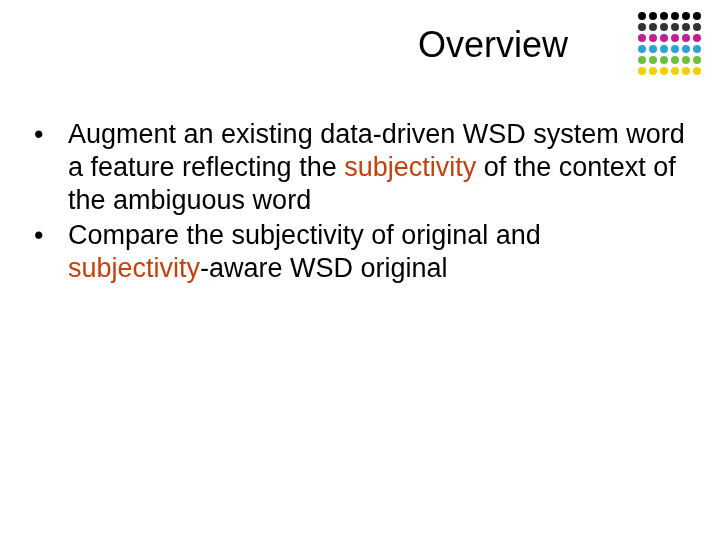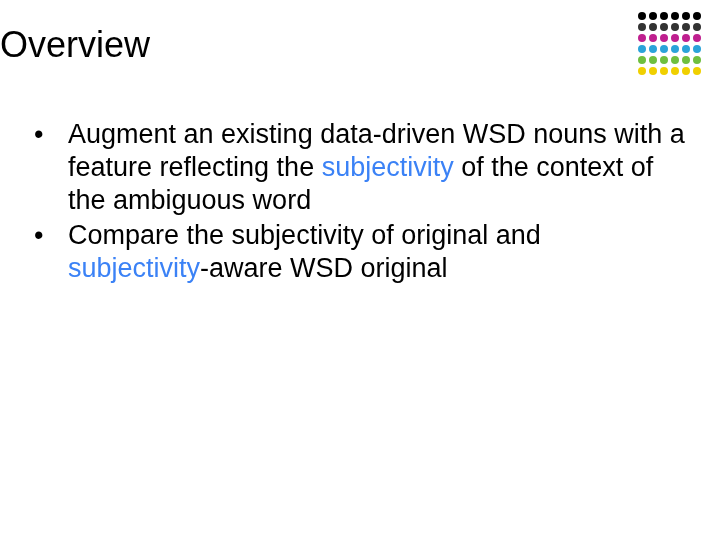--- a/index.html
+++ b/index.html
@@ -16,21 +16,21 @@
     position: relative;
     width: 720px;
     height: 540px;
     box-sizing: border-box;
   }
   .title {
     position: absolute;
     top: 24px;
     left: 0;
     width: 568px;
-    text-align: left;
+    text-align: right;
     font-size: 36px;
     font-weight: normal;
   }
   .dot-grid {
     position: absolute;
     top: 10px;
     right: 18px;
   }
   .dot-grid .row {
     line-height: 0;
@@ -63,21 +63,21 @@
   }
   ul.bullets > li::before {
     content: "•";
     position: absolute;
     left: 8px;
     top: 0;
     font-size: 27px;
     line-height: 1.22;
   }
   .subj-word {
-    color: #3b82f6;
+    color: #c2410c;
     margin-top: 28px;
   }
 </style>
 </head>
 <body>
 
 <div class="slide">
 
   <div class="dot-grid">
     <div class="row"><span class="dot r1" style="background: rgb(0, 0, 0);"></span><span class="dot r1" style="background: rgb(0, 0, 0);"></span><span class="dot r1" style="background: rgb(0, 0, 0);"></span><span class="dot r1" style="background: rgb(0, 0, 0);"></span><span class="dot r1" style="background: rgb(0, 0, 0);"></span><span class="dot r1" style="background: rgb(0, 0, 0);"></span></div>
@@ -85,18 +85,18 @@
     <div class="row"><span class="dot r3" style="background: rgb(191, 31, 143);"></span><span class="dot r3" style="background: rgb(191, 31, 143);"></span><span class="dot r3" style="background: rgb(191, 31, 143);"></span><span class="dot r3" style="background: rgb(191, 31, 143);"></span><span class="dot r3" style="background: rgb(191, 31, 143);"></span><span class="dot r3" style="background: rgb(191, 31, 143);"></span></div>
     <div class="row"><span class="dot r4" style="background: rgb(42, 163, 217);"></span><span class="dot r4" style="background: rgb(42, 163, 217);"></span><span class="dot r4" style="background: rgb(42, 163, 217);"></span><span class="dot r4" style="background: rgb(42, 163, 217);"></span><span class="dot r4" style="background: rgb(42, 163, 217);"></span><span class="dot r4" style="background: rgb(42, 163, 217);"></span></div>
     <div class="row"><span class="dot r5" style="background: rgb(111, 191, 63);"></span><span class="dot r5" style="background: rgb(111, 191, 63);"></span><span class="dot r5" style="background: rgb(111, 191, 63);"></span><span class="dot r5" style="background: rgb(111, 191, 63);"></span><span class="dot r5" style="background: rgb(111, 191, 63);"></span><span class="dot r5" style="background: rgb(111, 191, 63);"></span></div>
     <div class="row"><span class="dot r6" style="background: rgb(240, 208, 0);"></span><span class="dot r6" style="background: rgb(240, 208, 0);"></span><span class="dot r6" style="background: rgb(240, 208, 0);"></span><span class="dot r6" style="background: rgb(240, 208, 0);"></span><span class="dot r6" style="background: rgb(240, 208, 0);"></span><span class="dot r6" style="background: rgb(240, 208, 0);"></span></div>
   </div>
 
   <div class="title">Overview</div>
 
   <div class="body">
     <ul class="bullets">
-      <li><span>Augment an existing data-driven WSD nouns with a feature reflecting the </span><span class="subj-word">subjectivity</span><span> of the context of the ambiguous word</span></li>
+      <li><span>Augment an existing data-driven WSD system word a feature reflecting the </span><span class="subj-word">subjectivity</span><span> of the context of the ambiguous word</span></li>
       <li><span>Compare the subjectivity of original and </span><span class="subj-word">subjectivity</span><span>-aware WSD original</span></li>
     </ul>
   </div>
 
 </div>
 
 </body></html>

